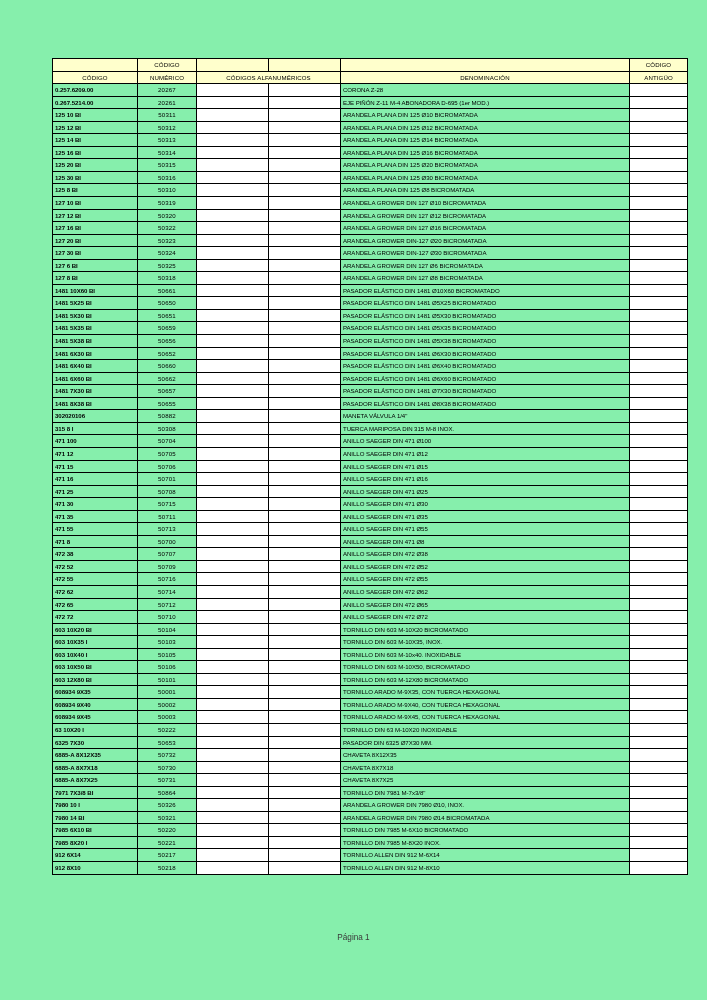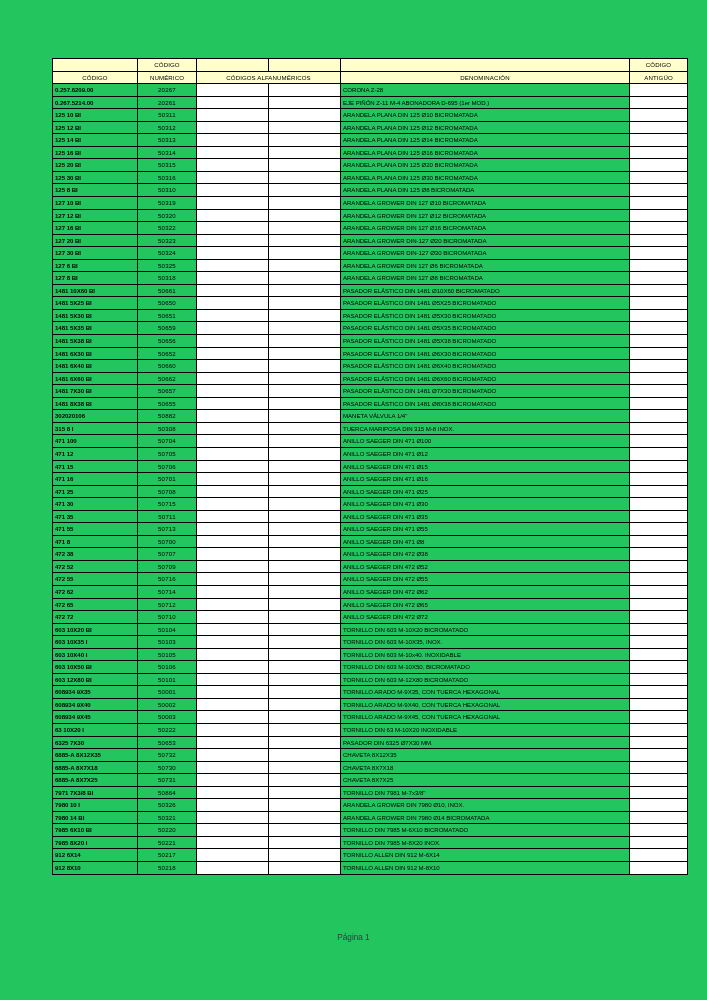--- a/index.html
+++ b/index.html
@@ -12,21 +12,21 @@
     height: 1000px;
     font-family: "Liberation Sans", sans-serif;
     position: relative;
     overflow: hidden;
   }
   #sheet {
     position: absolute;
     left: 0; top: 0;
     width: 707px;
     height: 1000px;
-    background: #22c55e;
+    background: #86efac;
   }
   table.grid {
     position: absolute;
     left: 52px;
     top: 58px;
     width: 635px;
     border-collapse: collapse;
     table-layout: fixed;
     font-size: 6.1px;
     color: #000000;

